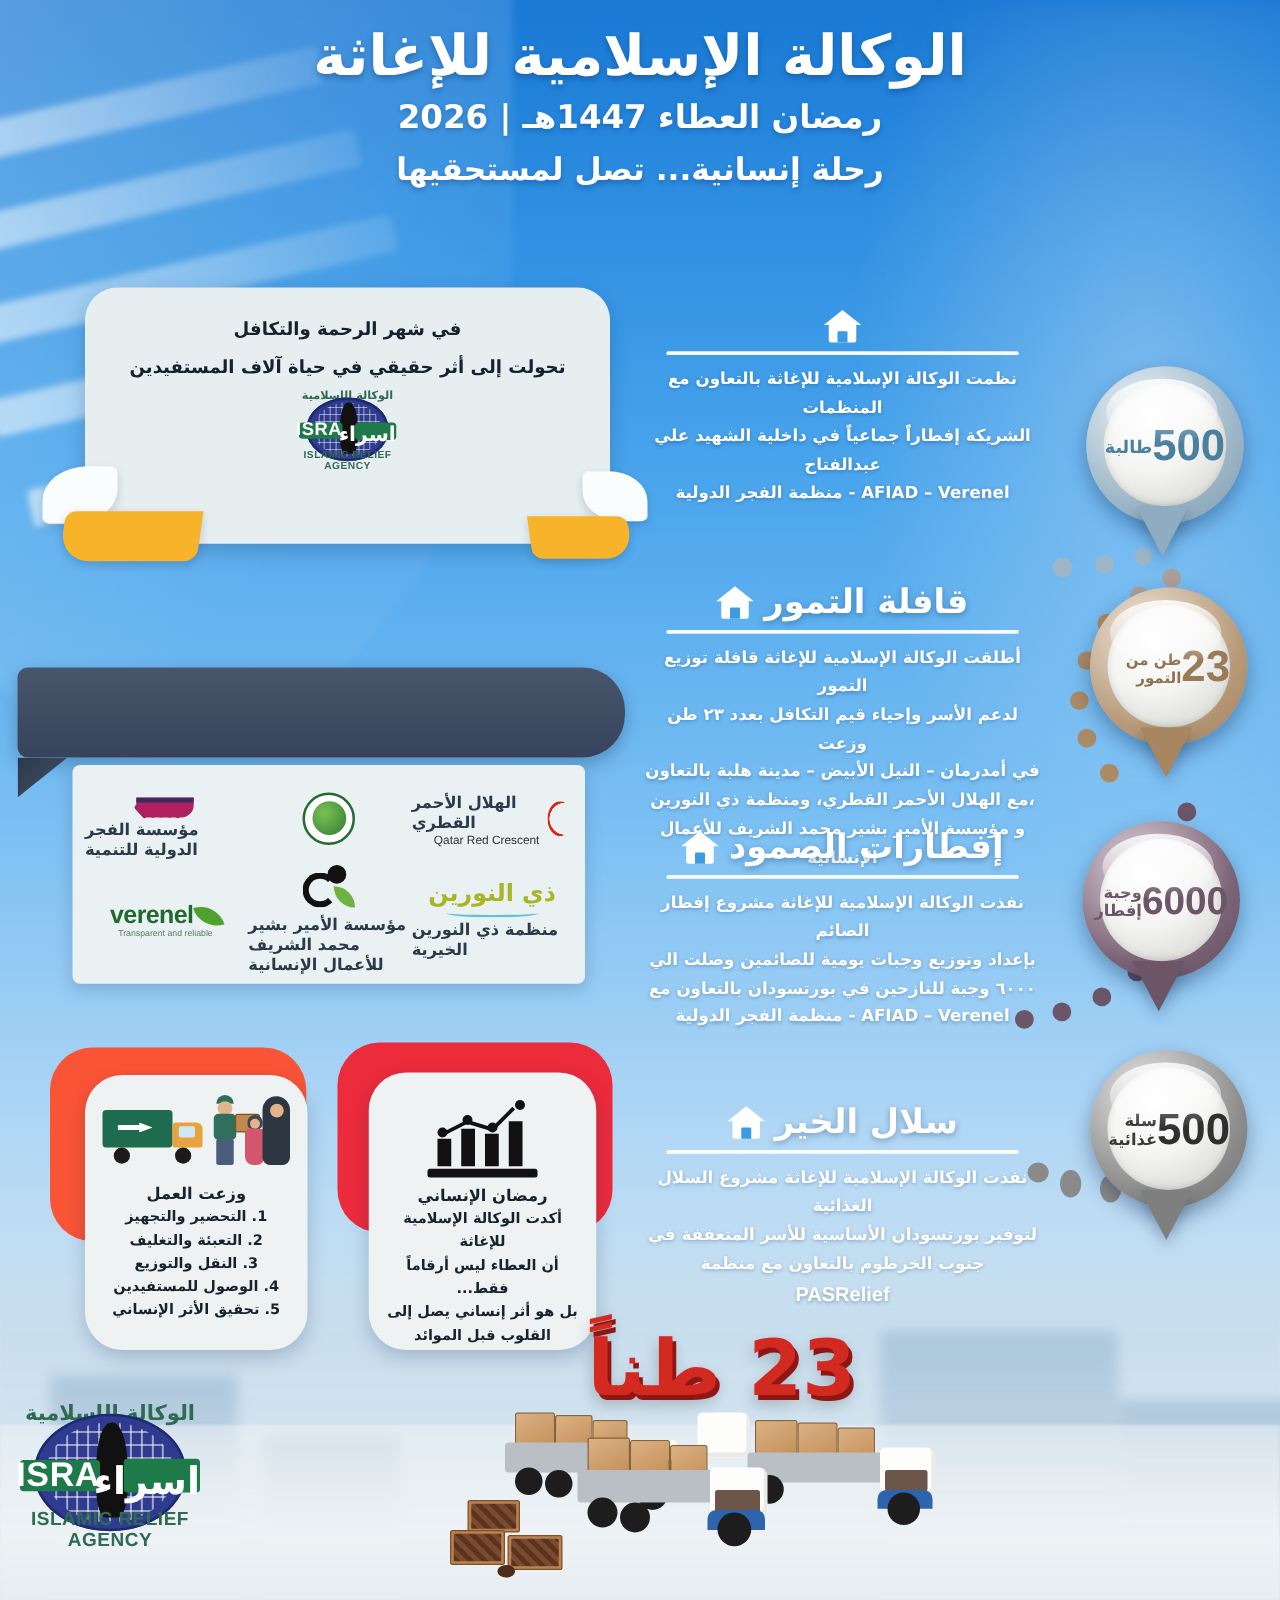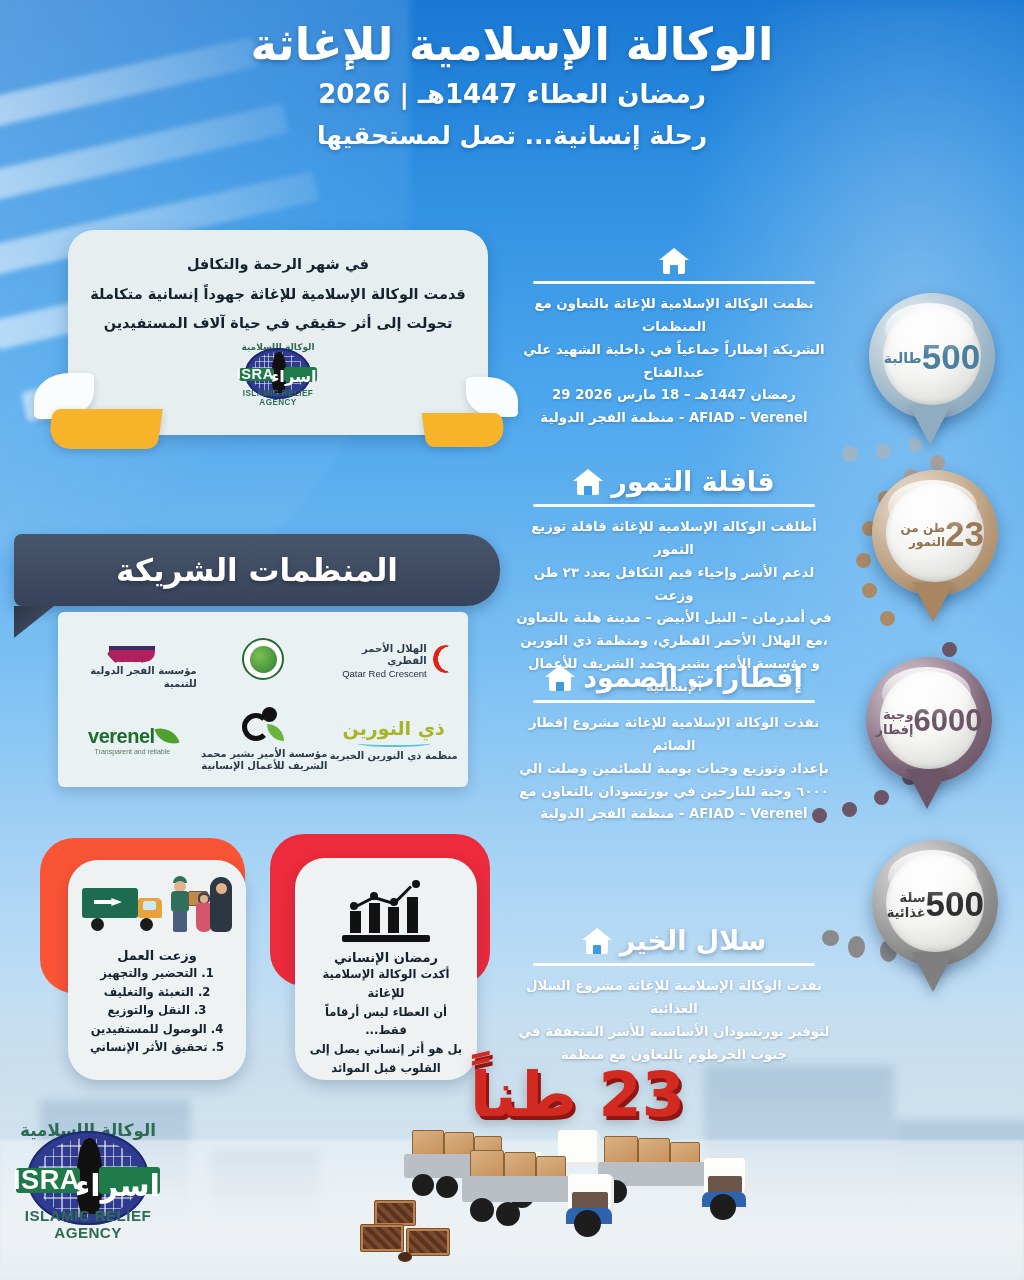--- a/index.html
+++ b/index.html
@@ -161,21 +161,21 @@
     clip-path:polygon(0 0,100% 0,0 100%);
   }
   #partners-box {
     position:absolute; left:58px; top:612px; width:410px; height:175px; z-index:5;
     background:#eaf1f2; border-radius:6px;
     box-shadow:0 5px 14px rgba(0,30,70,.18);
     display:grid; grid-template-columns:1fr 1fr 1fr; grid-template-rows:1fr 1fr;
     padding:8px 10px; gap:2px;
   }
   .plogo { display:flex; flex-direction:column; align-items:center; justify-content:center; }
-  .plogo .cap { font-size:10px; color:#2b3a4a; margin-top:3px; font-weight:bold; text-align:right; line-height:1.25; }
+  .plogo .cap { font-size:13px; color:#2b3a4a; margin-top:3px; font-weight:bold; text-align:left; line-height:1.25; }
   .plogo .cap-en { font-size:9.5px; color:#26313d; font-family:"Liberation Sans",sans-serif; }
 
   .mark-fajr { width:54px; height:34px; position:relative; }
   .mark-fajr .ray {
     position:absolute; width:4px; height:13px; background:#7d2f63; border-radius:2px;
     transform-origin:50% 100%; bottom:0;
   }
   .mark-fajr .book {
     position:absolute; left:4px; bottom:0; width:46px; height:16px;
     background:#b01f5e; border-radius:0 0 10px 10px;
@@ -370,34 +370,32 @@
   <div class="h-sub">رمضان العطاء 1447هـ | 2026</div>
   <div class="h-tag">رحلة إنسانية... تصل لمستحقيها</div>
 </div>
 
 <div id="intro">
   <div class="intro-wing-l"></div>
   <div class="intro-wing-r"></div>
   <div class="intro-tab"></div>
   <div class="intro-tab2"></div>
   <div class="ln">في شهر الرحمة والتكافل</div>
-  <div class="ln">قدمت الوكالة الإسلامية للإغاثة جهوداً إنسانية متكاملة</div>
   <div class="ln">تحولت إلى أثر حقيقي في حياة آلاف المستفيدين</div>
   <div class="isra-logo" style="--s:86px">
     <div class="isra-ring-top">الوكالة الإسلامية للإغاثة</div>
     <div class="isra-globe"></div>
     <div class="isra-person"></div>
     <div class="isra-isra">ISRA</div>
     <div class="isra-ar">اسراء</div>
     <div class="isra-ring-bot">ISLAMIC RELIEF AGENCY</div>
   </div>
 </div>
 
 <div id="partners-banner">
-  <div class="t">المنظمات الشريكة</div>
   <div class="banner-fold"></div>
 </div>
 
 <div id="partners-box">
 
   <div class="plogo">
     <div class="mark-qrc">
       <div class="crescent"></div>
       <div style="text-align:right">
         <div class="cap">الهلال الأحمر القطري</div>
@@ -455,21 +453,20 @@
     <div class="home-icon">
         <div class="roof"></div>
         <div class="body"></div>
         <div class="door"></div>
       </div>
   </div>
   <div class="sec-rule"></div>
   <div class="sec-body">
     <p>نظمت الوكالة الإسلامية للإغاثة بالتعاون مع المنظمات</p>
     <p>الشريكة إفطاراً جماعياً  في داخلية الشهيد علي عبدالفتاح</p>
-    <p>رمضان 1447هـ – 18 مارس  2026   29</p>
     <p>AFIAD – Verenel - منظمة الفجر الدولية</p>
   </div>
 </div>
 <div class="dots" style="left:838px;top:418px;width:120px;height:60px">
   <div class="d" style="left:4px;top:28px;width:16px;height:16px;background:#9db6c7"></div>
   <div class="d" style="left:38px;top:26px;width:15px;height:15px;background:#9db6c7"></div>
   <div class="d" style="left:70px;top:20px;width:14px;height:14px;background:#9db6c7"></div>
 </div>
 <div class="pin" style="left:865px;top:293px">
   <div class="ball" style="background:radial-gradient(circle at 35% 28%,#e9f1f6,#9db6c7 62%,#7e9cb2 100%)">
@@ -548,34 +545,35 @@
 <div class="pin" style="left:862px;top:657px">
   <div class="ball" style="background:radial-gradient(circle at 35% 28%,#ded2dc,#7d6578 62%,#604a5c 100%)">
     <div class="inner">
       <div class="num" style="color:#6b5566;font-size:31px">6000</div>
       <div class="lbl" style="color:#6b5566;font-size:13px">وجبة إفطار</div>
     </div>
   </div>
   <div class="tail" style="--pc:#6b5566"></div>
 </div>
 
-<div class="section" style="top:925px">
+<div class="section" style="top:882px">
   <div class="sec-head">
     <div class="sec-title">سلال الخير</div>
     <div class="home-icon">
         <div class="roof"></div>
         <div class="body"></div>
         <div class="door"></div>
       </div>
   </div>
   <div class="sec-rule"></div>
   <div class="sec-body">
     <p>نفذت الوكالة الإسلامية للإغاثة مشروع السلال الغذائية</p>
     <p>لتوفير بورتسودان الأساسية للأسر المتعففة في</p>
     <p>جنوب الخرطوم بالتعاون مع منظمة</p>
+    <p style="font-family:'Liberation Sans',sans-serif;font-size:16px">PASRelief</p>
   </div>
 </div>
 <div class="dots" style="left:822px;top:852px;width:150px;height:130px">
   <div class="d" style="left:126px;top:0;width:15px;height:15px;background:#8a8a8a"></div>
   <div class="d" style="left:124px;top:34px;width:15px;height:15px;background:#8a8a8a"></div>
   <div class="d" style="left:118px;top:68px;width:15px;height:15px;background:#8a8a8a"></div>
   <div class="d" style="left:26px;top:84px;width:17px;height:22px;background:#8a8a8a;border-radius:50%"></div>
   <div class="d" style="left:58px;top:88px;width:17px;height:22px;background:#8a8a8a;border-radius:50%"></div>
   <div class="d" style="left:0px;top:78px;width:17px;height:16px;background:#8a8a8a"></div>
 </div>

